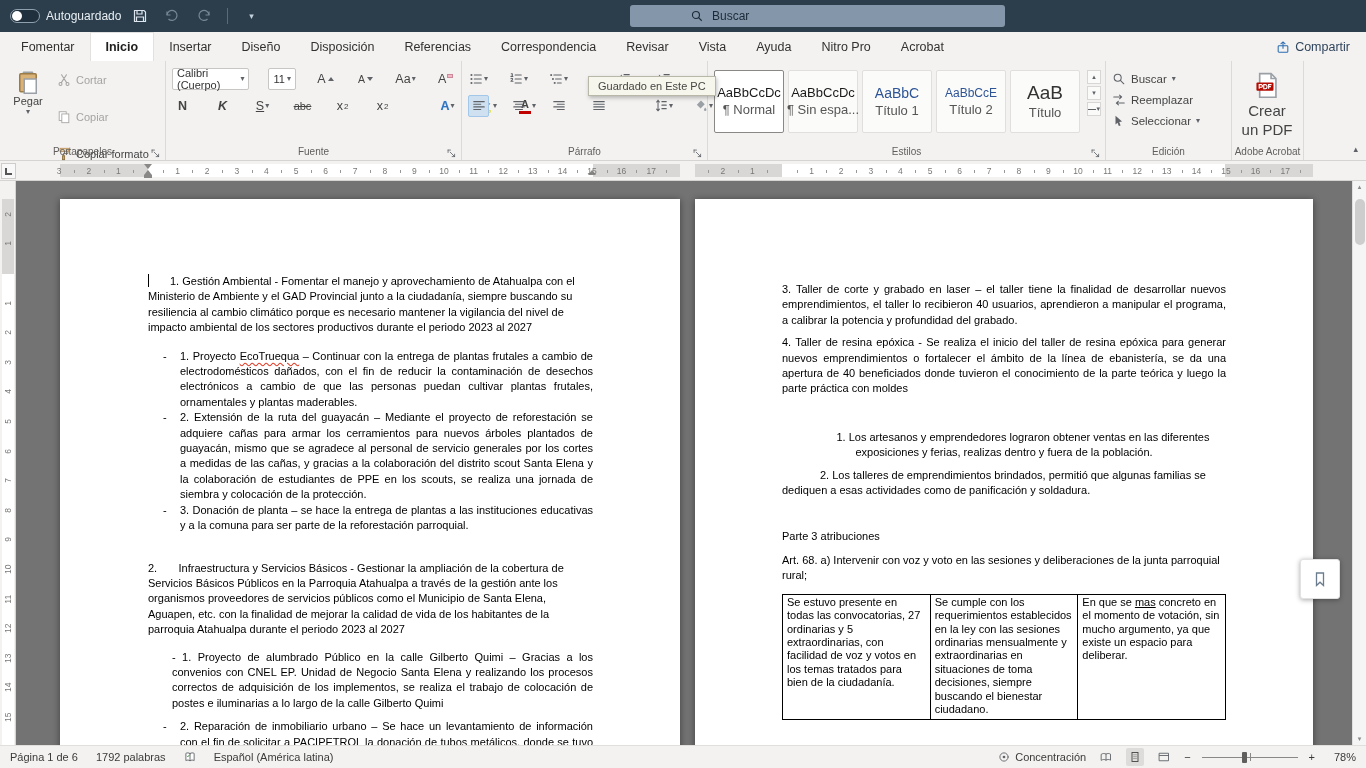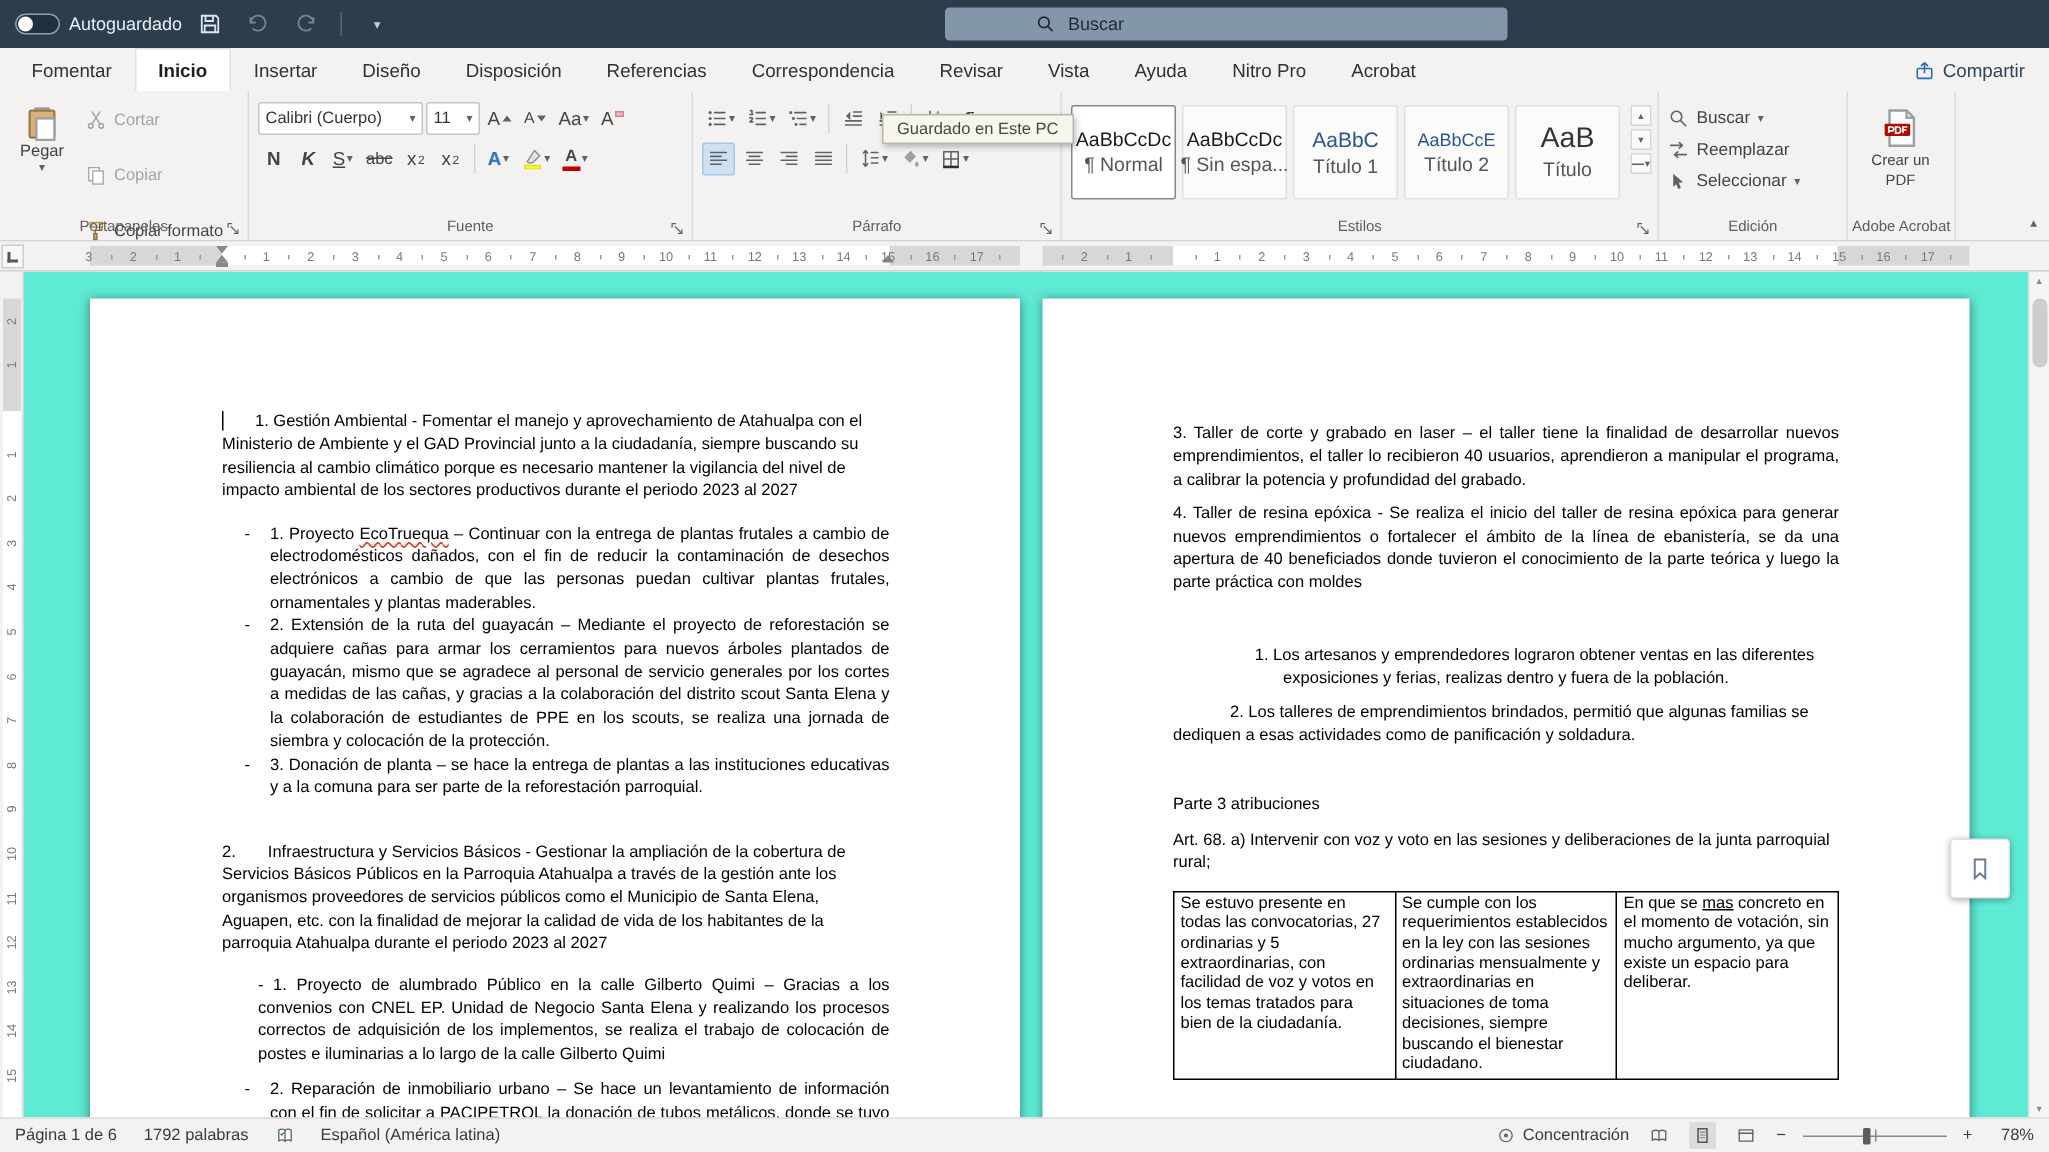--- a/index.html
+++ b/index.html
@@ -37,21 +37,21 @@
 .ribbon{height:100px;background:#f3f2f1;border-bottom:1px solid #d6d4d2;display:flex;position:relative;}
 .group{position:relative;height:100%;border-right:1px solid #dcdad8;padding:7px 5px 18px 6px;}
 .glabel{position:absolute;bottom:3px;left:0;right:0;text-align:center;font-size:10px;color:#605e5c;}
 .launcher{position:absolute;bottom:4px;right:4px;width:11px;height:11px;}
 .clip-row{display:flex;gap:4px;}
 .paste-btn{width:44px;display:flex;flex-direction:column;align-items:center;font-size:11px;color:#444;gap:1px;padding-top:2px;}
 .dd{font-size:8px;color:#5f6368;line-height:1;}
 .clip-col{display:flex;flex-direction:column;gap:15px;padding-top:1px;}
 .sbtn{display:flex;align-items:center;gap:5px;font-size:11px;color:#444;height:22px;padding:0 3px;border-radius:2px;white-space:nowrap;}
 .sbtn.disabled{color:#a6a4a2;}
-.frow{display:flex;gap:2px;align-items:center;margin-bottom:5px;}
+.frow{display:flex;gap:19px;align-items:center;margin-bottom:5px;}
 .combo{height:22px;background:#fff;border:1px solid #c8c6c4;display:flex;align-items:center;justify-content:space-between;font-size:11px;color:#333;padding:0 4px;border-radius:2px;}
 .tbtn{min-width:21px;height:22px;display:flex;align-items:center;justify-content:center;font-size:12.5px;color:#444;border-radius:2px;padding:0 3px;gap:1px;position:relative;}
 .tbtn.active{background:#cfe0f1;border:1px solid #a3c7e8;}
 .vsep{width:1px;height:20px;background:#d8d6d4;margin:0 3px;}
 .b{font-weight:bold;}
 .i{font-style:italic;font-family:"Liberation Serif",serif;font-weight:bold;}
 .u{text-decoration:underline;}
 .strike{text-decoration:line-through;font-size:11px;}
 .fxcol{display:flex;flex-direction:column;align-items:center;line-height:1;gap:1px;}
 .colorbar{width:12px;height:3px;}
@@ -63,40 +63,40 @@
 .stcard.selected{border-color:#8a8886;background:#fff;}
 .pv{font-size:13px;color:#1a1a1a;line-height:1;white-space:nowrap;}
 .pv-h1{color:#2e5496;font-size:14px;}
 .pv-h2{color:#2e5496;font-size:12px;}
 .pv-title{font-size:19px;color:#333;}
 .stname{font-size:13px;color:#555;white-space:nowrap;}
 .strail{position:absolute;right:4px;top: 9px;display:flex;flex-direction:column;gap:2px;}
 .strail span{width:14px;height:14px;border:1px solid #d8d6d4;background:#fafaf9;display:flex;align-items:center;justify-content:center;font-size:7px;color:#5f6368;}
 .with-bar::before{content:"";display:block;width:8px;height:1px;background:#5f6368;margin:1px auto 1px;}
 .ed-row{display:flex;align-items:center;gap:5px;font-size:11.5px;color:#444;height:21px;white-space:nowrap;}
-.pdfbtn{width:58px;display:flex;flex-direction:column;align-items:center;text-align:center;font-size:10px;color:#444;gap:3px;padding-top:3px;line-height:1.25;}
+.pdfbtn{width:58px;display:flex;flex-direction:column;align-items:center;text-align:center;font-size:15px;color:#444;gap:3px;padding-top:3px;line-height:1.25;}
 .pdfbtn .icon26{width:26px;height:28px;}
 .collapse-chev{position:absolute;right:8px;bottom:6px;font-size:9px;color:#5f6368;}
 
 
 .ruler-h{position:absolute;top:161px;left:0;width:1366px;height:20px;background:#f3f2f1;border-bottom:1px solid #d6d4d2;z-index:4;}
 .rseg{position:absolute;top:3px;height:13px;}
 .rseg.m{background:#d9d7d5;}
 .rseg.w{background:#ffffff;}
 .rnum{position:absolute;top:6px;font-size:8.5px;color:#7a7876;width:12px;text-align:center;line-height:1;}
 .rtick{position:absolute;top:9px;width:1px;height:3px;background:#9a9896;}
 .im{position:absolute;width:0;height:0;border-left:4px solid transparent;border-right:4px solid transparent;}
 .im.top{border-top:5px solid #8a8886;top:3px;}
 .im.bot{border-bottom:5px solid #8a8886;top:9px;}
 .im-box{position:absolute;width:8px;height:3px;background:#8a8886;top:14px;}
 .tabsel{position:absolute;left:1px;top:163px;width:15px;height:16px;background:#f8f8f8;border:1px solid #cfcdcb;z-index:6;display:flex;align-items:center;justify-content:center;}
 .tabsel i{width:7px;height:7px;border-left:2px solid #555;border-bottom:2px solid #555;display:block;}
 
 
-.docarea{position:absolute;top:181px;left:0;width:1366px;height:564px;background:#5eead4;overflow:hidden;}
+.docarea{position:absolute;top:181px;left:0;width:1366px;height:564px;background:#737373;overflow:hidden;}
 .ruler-v{position:absolute;left:0;top:0;width:16px;height:100%;background:#f3f2f1;z-index:5;border-right:1px solid #d6d4d2;}
 .vseg{position:absolute;left:2px;width:12px;}
 .vseg.m{background:#d9d7d5;}
 .vseg.w{background:#fff;}
 .vnum{position:absolute;left:2px;font-size:8.5px;color:#7a7876;transform:rotate(-90deg);width:12px;text-align:center;line-height:1;}
 .page{position:absolute;top:18px;background:#fff;box-shadow:0 1px 7px rgba(0,0,0,.45);}
 .page1{left:60px;width:620px;height:860px;padding:75px 87px 0 88px;}
 .page2{left:695px;width:618px;height:860px;padding:76px 87px 0 87px;}
 .para{position:relative;font-size:11px;line-height:15.4px;color:#000;}
 .dash-marker{position:absolute;left:-17px;}

